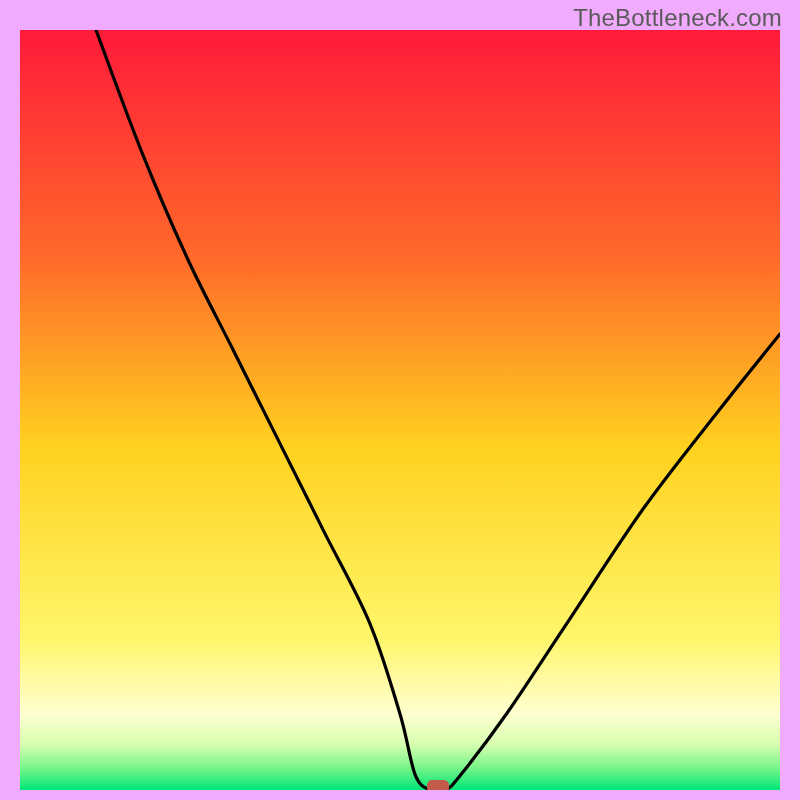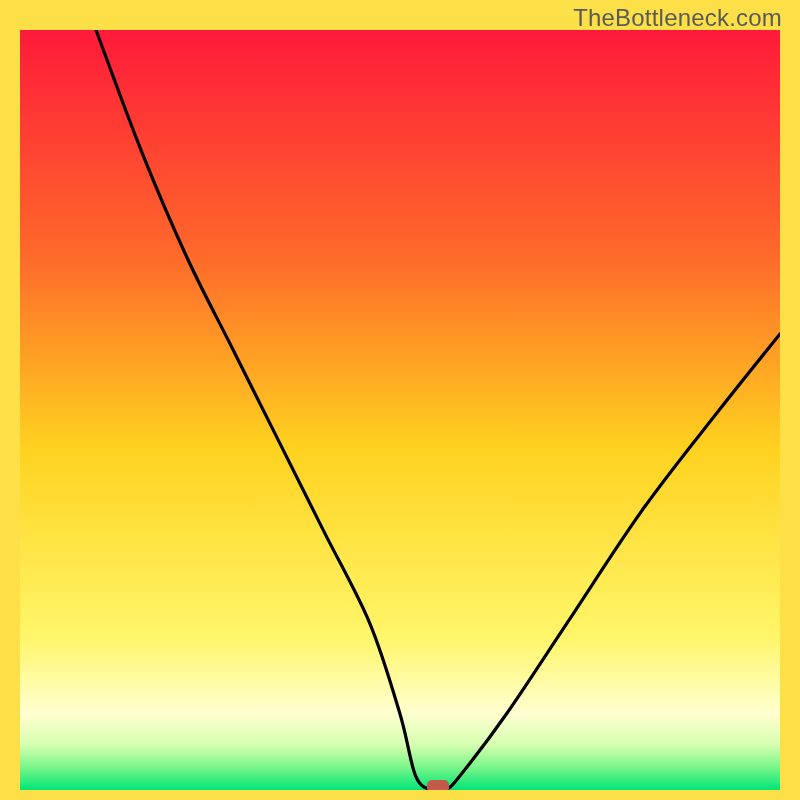--- a/index.html
+++ b/index.html
@@ -8,21 +8,21 @@
     width: 800px;
     height: 800px;
     background: #000;
     font-family: Arial, Helvetica, sans-serif;
     overflow: hidden;
   }
   .frame {
     position: relative;
     width: 800px;
     height: 800px;
-    background: #fde047;
+    background: #f0abfc;
   }
   .watermark {
     position: absolute;
     top: 4px;
     right: 18px;
     color: #5a5a5a;
     font-size: 24px;
     font-weight: 500;
     letter-spacing: 0.2px;
     z-index: 5;

